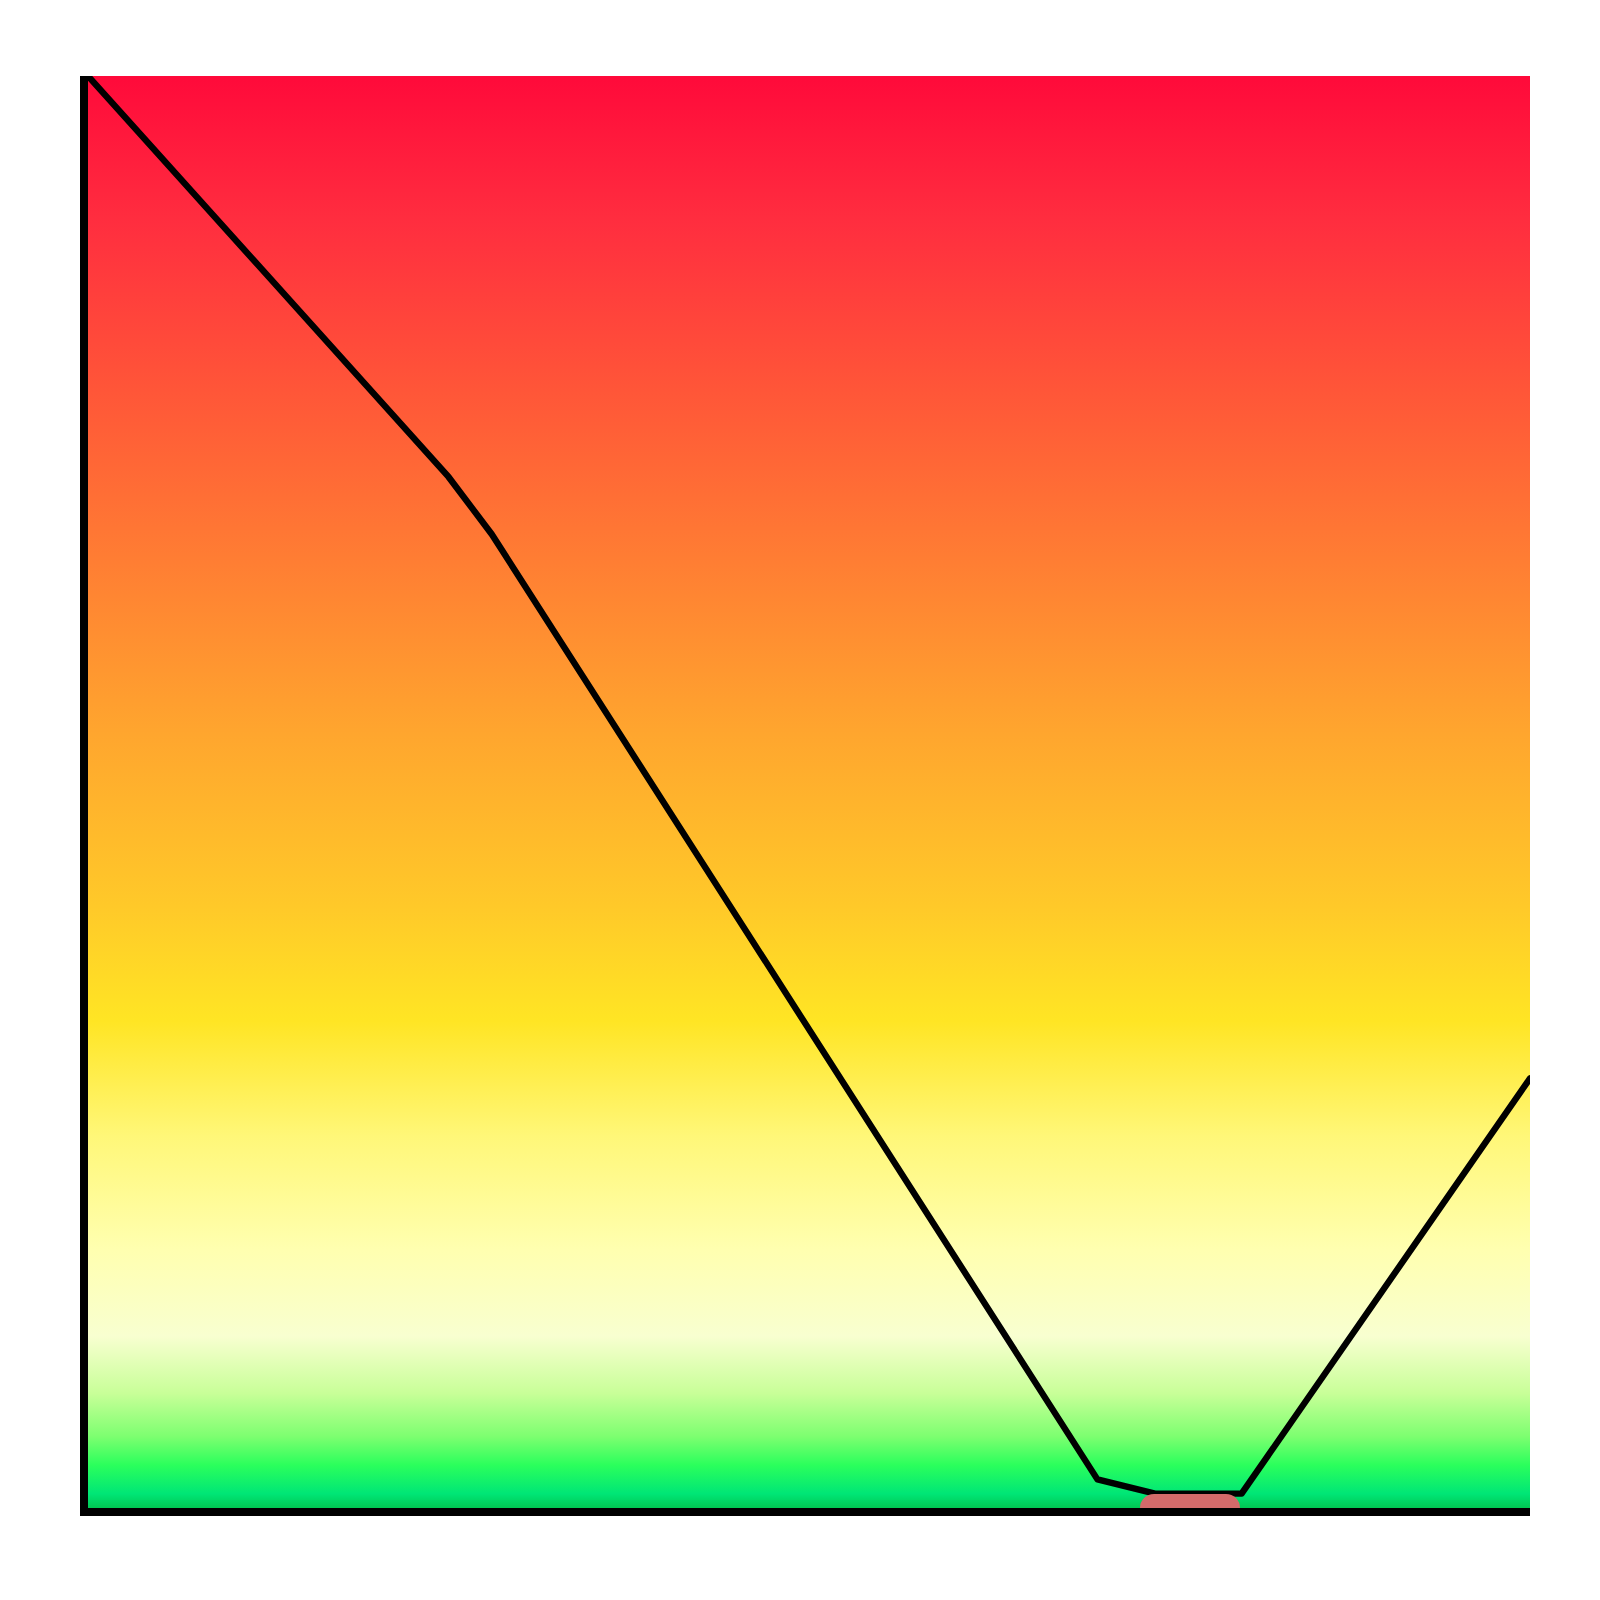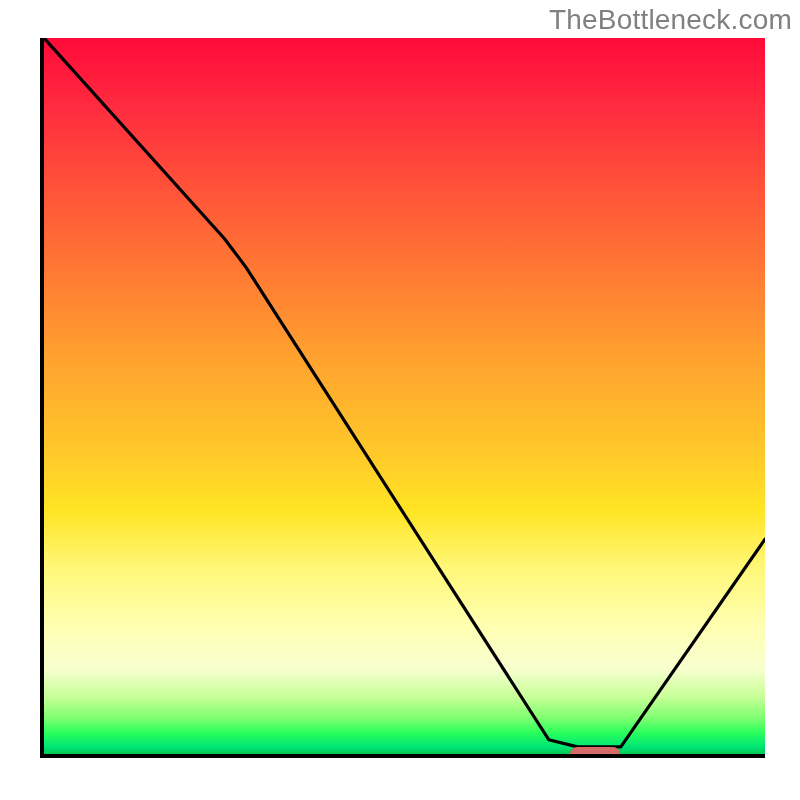--- a/index.html
+++ b/index.html
@@ -65,21 +65,20 @@
     height: 14px;
     border-radius: 7px;
     background: #d46a6a;
     z-index: 3;
   }
 </style>
 </head>
 <body>
 
 <div class="chart-container">
-  <div class="watermark">TheBottleneck.com</div>
 
   <div class="plot-area">
     <div class="gradient-bg"></div>
 
     <svg class="curve-svg" viewBox="0 0 725 720" preserveAspectRatio="none">
       <path id="curve-path" d="M0.0 0.0 L181.3 201.6 L203.0 230.4 L507.5 705.6 L536.5 712.8 L580.0 712.8 L725.0 504.0" stroke="#000" stroke-width="3.2" fill="none" stroke-linejoin="round" stroke-linecap="round"></path>
     </svg>
 
     <div class="marker" id="marker" style="left: 525.625px; top: 709.4px; width: 50.75px; background: rgb(212, 106, 106);"></div>
   </div>

